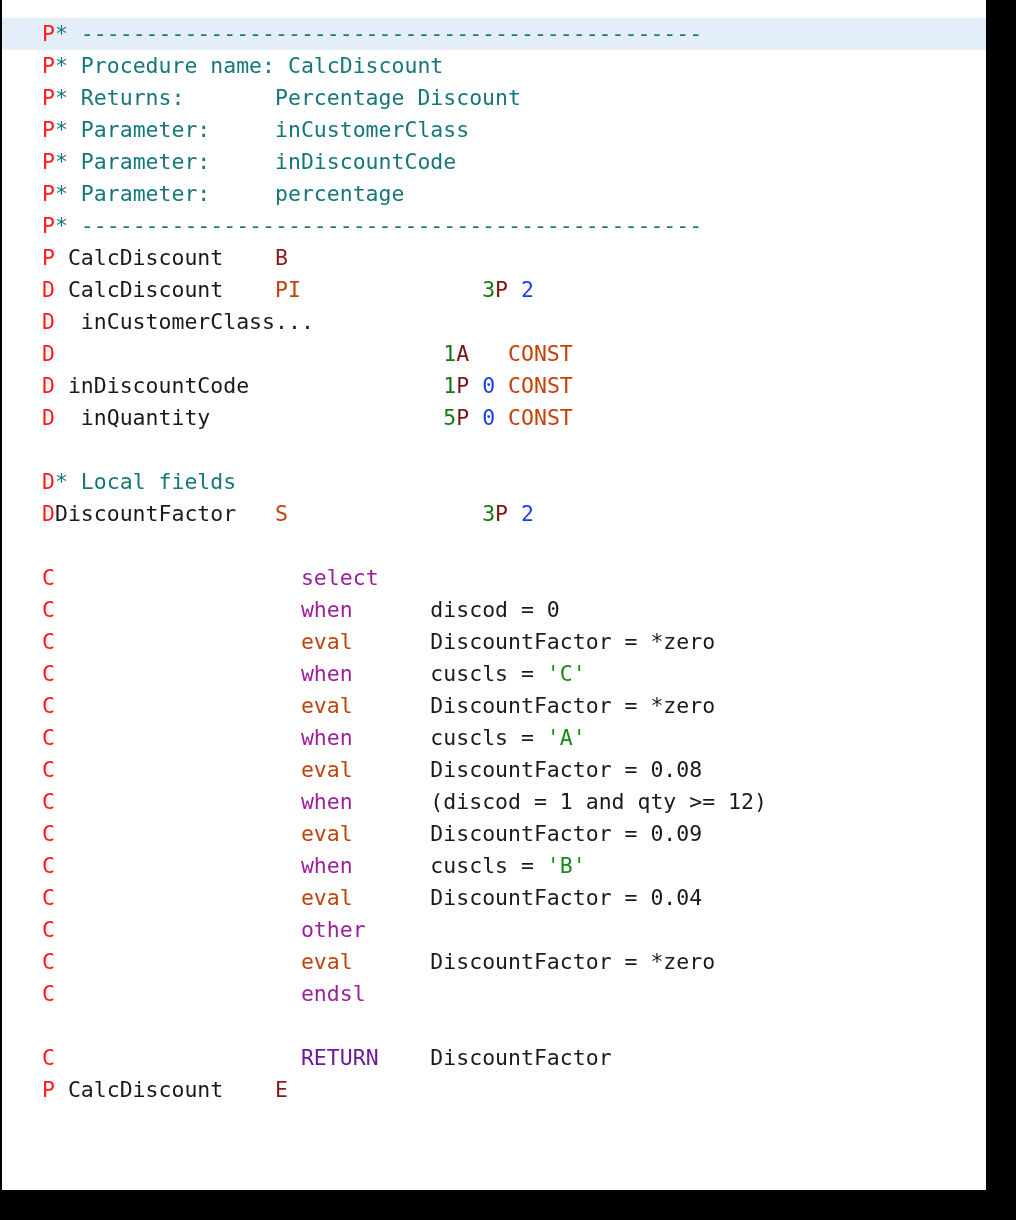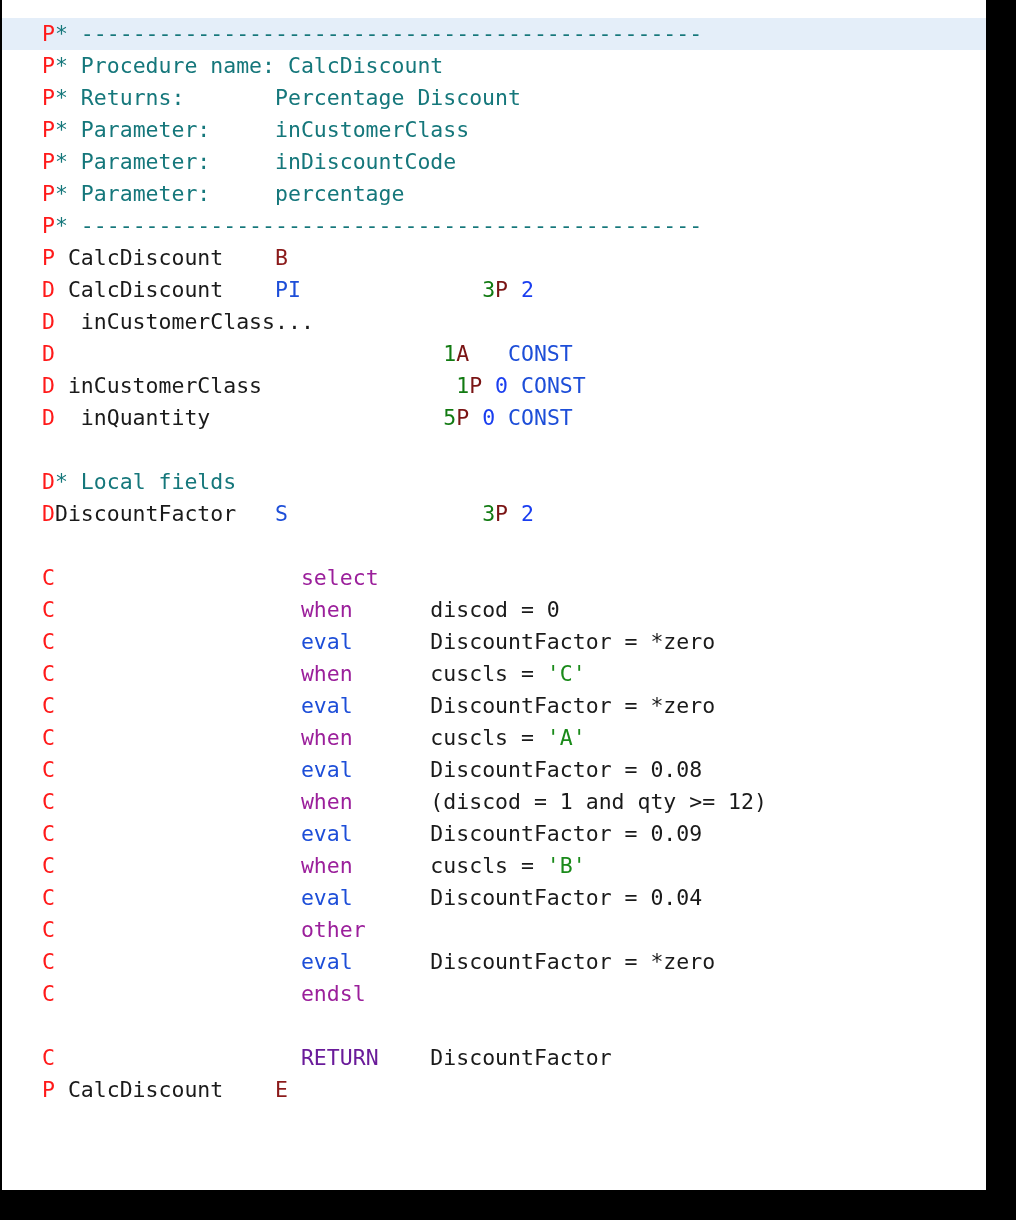--- a/index.html
+++ b/index.html
@@ -46,21 +46,21 @@
 
   .code-line.current {
     background: #e4eef9;
   }
 
   
   .t-spec      { color: #ff1a1a; }              
   .t-spec-dark { color: #8b1a1a; }              
   .t-comment   { color: #15777b; }              
   .t-name      { color: #1a1a1a; }              
-  .t-kw-red    { color: #1d4ed8; margin-top: 30px; }              
+  .t-kw-red    { color: #c2410c; margin-top: 30px; }              
   .t-kw-purple { color: #9b1f9b; }              
   .t-kw-return { color: #6a1b9a; }              
   .t-len       { color: #127a12; }              
   .t-type      { color: #7a1414; }              
   .t-dec       { color: #1a3ef0; }              
   .t-lit       { color: #1a8a1a; }              
 </style>
 </head>
 <body>
 
@@ -70,21 +70,21 @@
       <div class="code-line"><span class="t-spec">P</span><span class="t-comment">*</span><span class="t-comment"> Procedure name: CalcDiscount</span></div>
       <div class="code-line"><span class="t-spec">P</span><span class="t-comment">*</span><span class="t-comment"> Returns:       Percentage Discount</span></div>
       <div class="code-line"><span class="t-spec">P</span><span class="t-comment">*</span><span class="t-comment"> Parameter:     inCustomerClass</span></div>
       <div class="code-line"><span class="t-spec">P</span><span class="t-comment">*</span><span class="t-comment"> Parameter:     inDiscountCode</span></div>
       <div class="code-line"><span class="t-spec">P</span><span class="t-comment">*</span><span class="t-comment"> Parameter:     percentage</span></div>
       <div class="code-line"><span class="t-spec">P</span><span class="t-comment">*</span><span class="t-comment"> ------------------------------------------------</span></div>
       <div class="code-line"><span class="t-spec">P</span><span class="t-name"> CalcDiscount</span><span class="t-name">    </span><span class="t-spec-dark">B</span></div>
       <div class="code-line"><span class="t-spec">D</span><span class="t-name"> CalcDiscount</span><span class="t-name">    </span><span class="t-kw-red">PI</span><span class="t-name">              </span><span class="t-len">3</span><span class="t-type">P</span><span class="t-name"> </span><span class="t-dec">2</span></div>
       <div class="code-line"><span class="t-spec">D</span><span class="t-name">  inCustomerClass...</span></div>
       <div class="code-line"><span class="t-spec">D</span><span class="t-name">                              </span><span class="t-len">1</span><span class="t-type">A</span><span class="t-name">   </span><span class="t-kw-red">CONST</span></div>
-      <div class="code-line"><span class="t-spec">D</span><span class="t-name"> inCustomerClass</span><span class="t-name">               </span><span class="t-len">1</span><span class="t-type">P</span><span class="t-name"> </span><span class="t-dec">0</span><span class="t-name"> </span><span class="t-kw-red">CONST</span></div>
+      <div class="code-line"><span class="t-spec">D</span><span class="t-name"> inDiscountCode</span><span class="t-name">               </span><span class="t-len">1</span><span class="t-type">P</span><span class="t-name"> </span><span class="t-dec">0</span><span class="t-name"> </span><span class="t-kw-red">CONST</span></div>
       <div class="code-line"><span class="t-spec">D</span><span class="t-name">  inQuantity</span><span class="t-name">                  </span><span class="t-len">5</span><span class="t-type">P</span><span class="t-name"> </span><span class="t-dec">0</span><span class="t-name"> </span><span class="t-kw-red">CONST</span></div>
       <div class="code-line">&nbsp;</div>
       <div class="code-line"><span class="t-spec">D</span><span class="t-comment">*</span><span class="t-comment"> Local fields</span></div>
       <div class="code-line"><span class="t-spec">D</span><span class="t-name">DiscountFactor</span><span class="t-name">   </span><span class="t-kw-red">S</span><span class="t-name">               </span><span class="t-len">3</span><span class="t-type">P</span><span class="t-name"> </span><span class="t-dec">2</span></div>
       <div class="code-line">&nbsp;</div>
       <div class="code-line"><span class="t-spec">C</span><span class="t-name">                   </span><span class="t-kw-purple">select</span></div>
       <div class="code-line"><span class="t-spec">C</span><span class="t-name">                   </span><span class="t-kw-purple">when</span><span class="t-name">      discod = 0</span></div>
       <div class="code-line"><span class="t-spec">C</span><span class="t-name">                   </span><span class="t-kw-red">eval</span><span class="t-name">      DiscountFactor = *zero</span></div>
       <div class="code-line"><span class="t-spec">C</span><span class="t-name">                   </span><span class="t-kw-purple">when</span><span class="t-name">      cuscls = </span><span class="t-lit">'C'</span></div>
       <div class="code-line"><span class="t-spec">C</span><span class="t-name">                   </span><span class="t-kw-red">eval</span><span class="t-name">      DiscountFactor = *zero</span></div>

